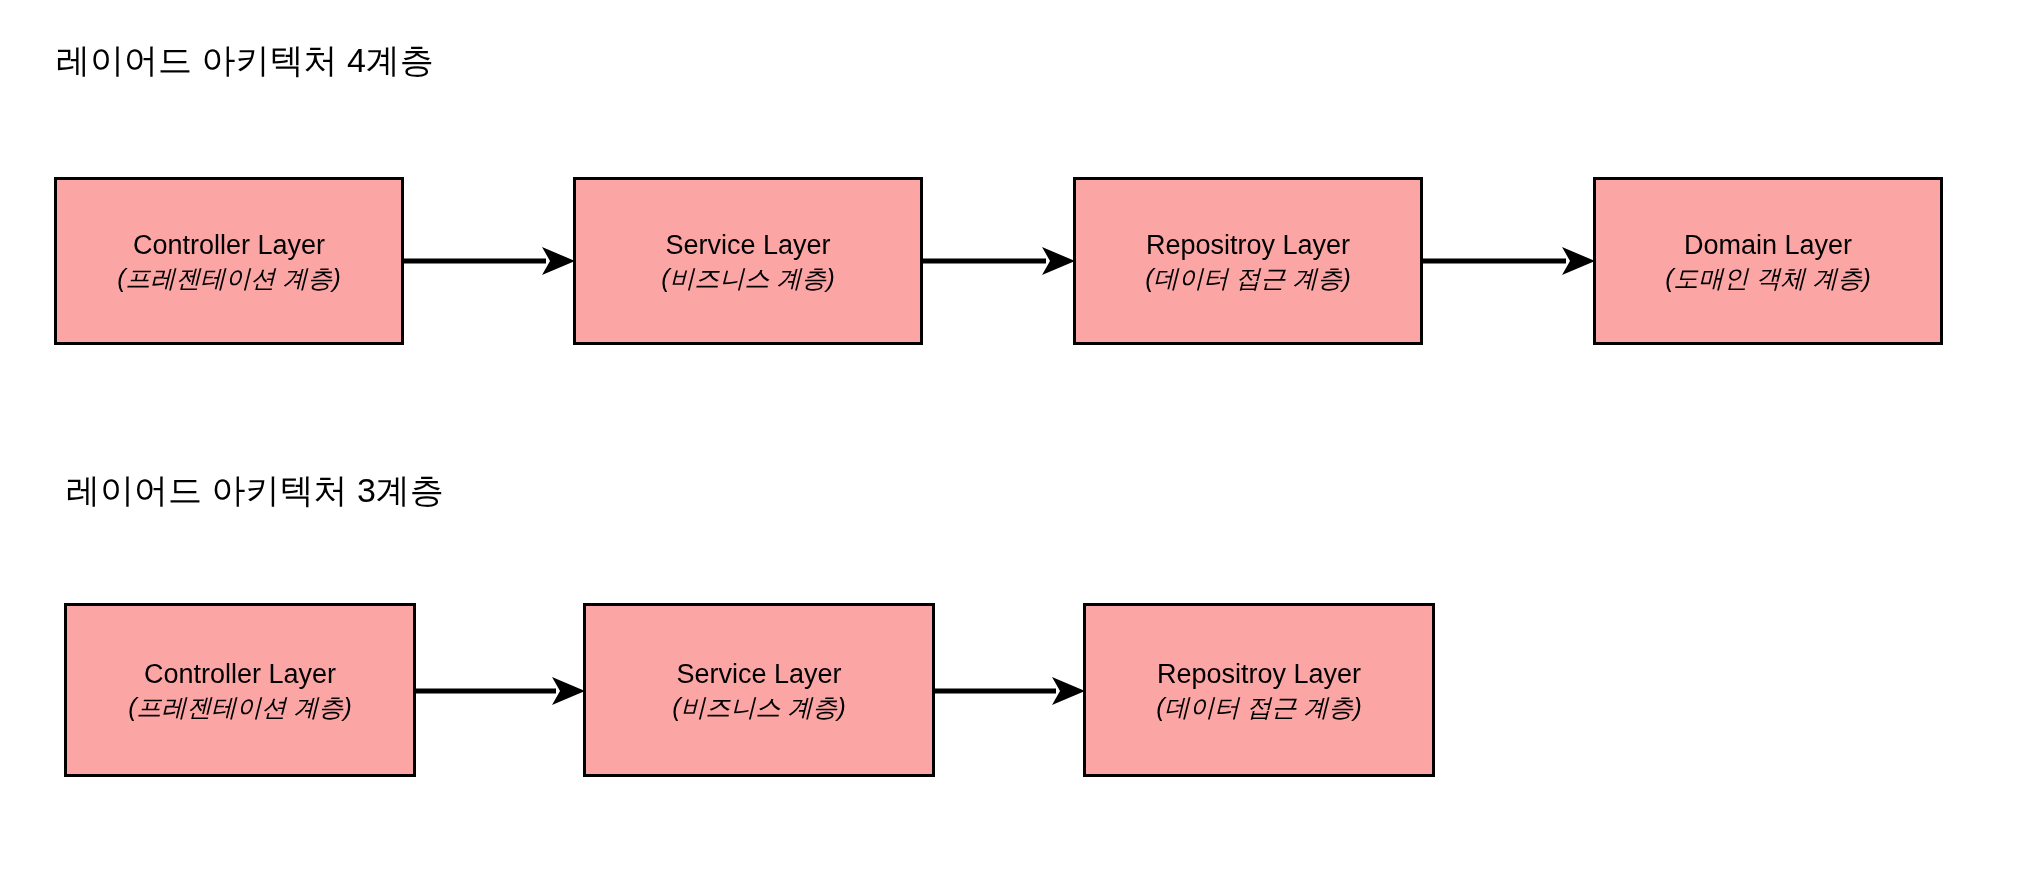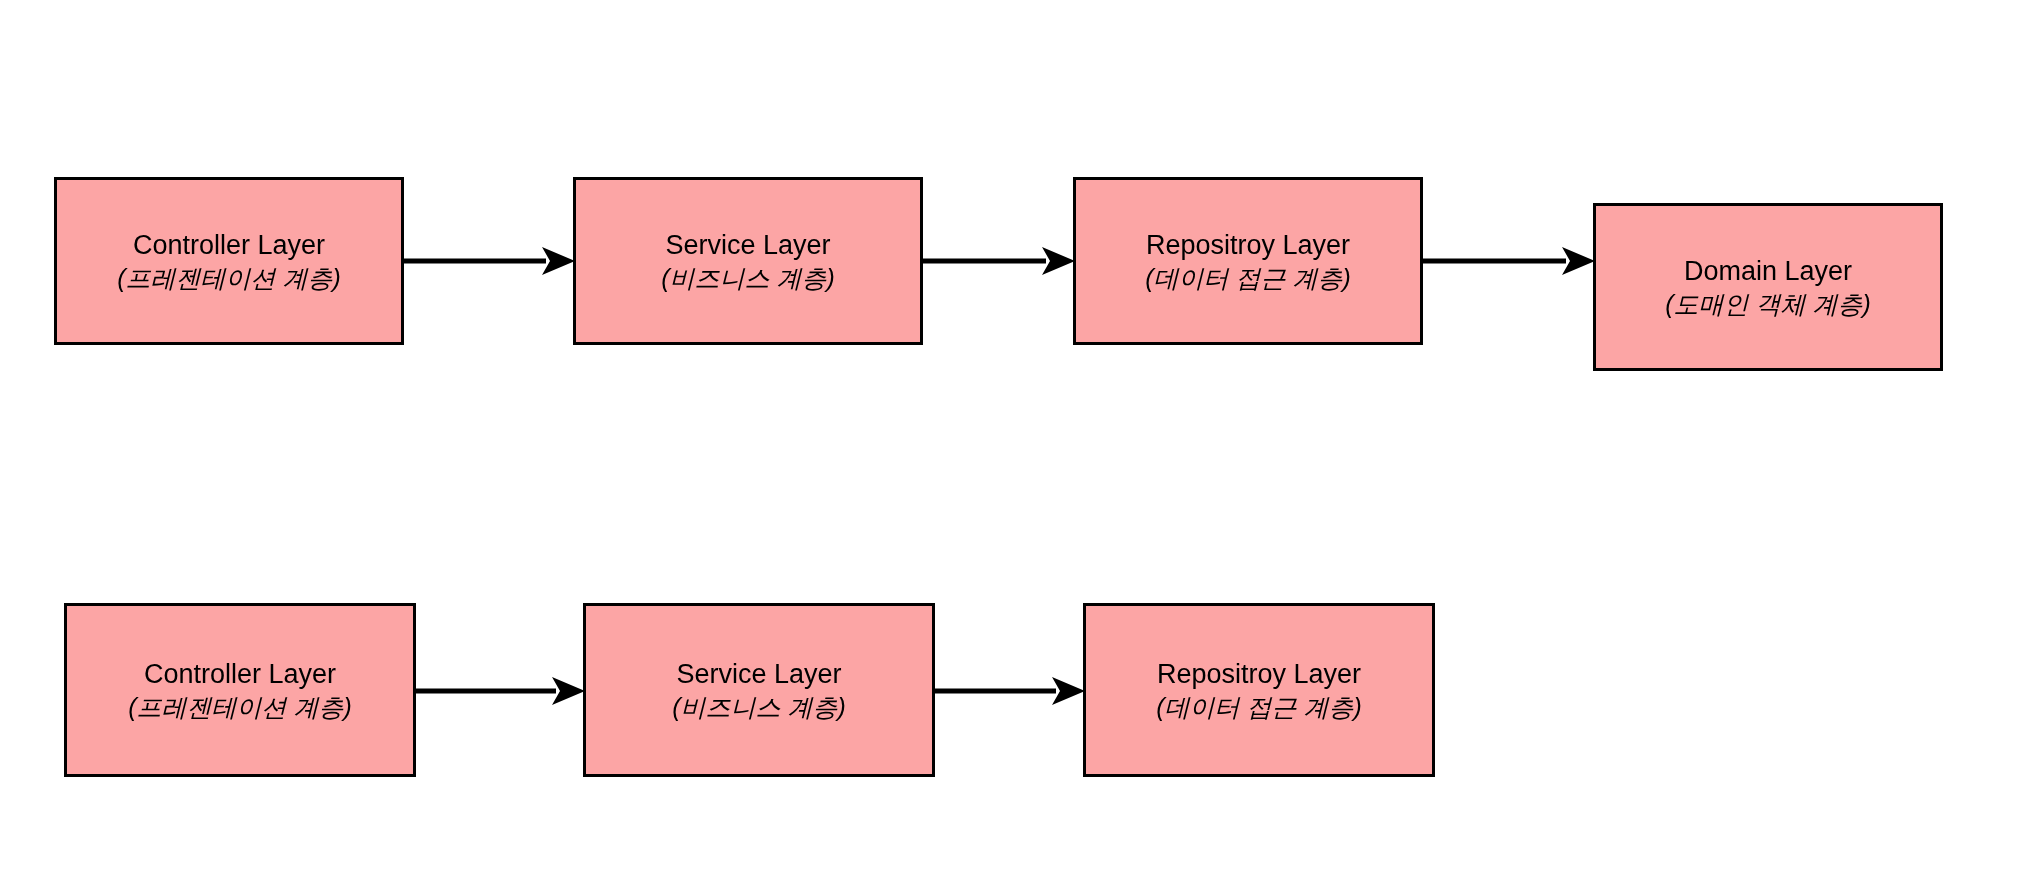--- a/index.html
+++ b/index.html
@@ -73,40 +73,41 @@
     height: 40px;
     pointer-events: none;
   }
   .arrow svg { display: block; width: 100%; height: 100%; }
 
   
   .r1 { top: 177px; width: 350px; height: 168px; }
   #r1-box-0 { left: 54px; }
   #r1-box-1 { left: 573px; }
   #r1-box-2 { left: 1073px; }
-  #r1-box-3 { left: 1593px; margin-top: 26px; }
+  #r1-box-3 { left: 1593px; }
   .r1-arrow { top: 241px; height: 40px; }
   #r1-arrow-0 { left: 404px; width: 171px; }
   #r1-arrow-1 { left: 923px; width: 152px; }
   #r1-arrow-2 { left: 1423px; width: 172px; }
 
   
   .r2 { top: 603px; width: 352px; height: 174px; }
   #r2-box-0 { left: 64px; }
   #r2-box-1 { left: 583px; }
   #r2-box-2 { left: 1083px; }
   .r2-arrow { top: 671px; height: 40px; }
   #r2-arrow-0 { left: 415px; width: 170px; }
   #r2-arrow-1 { left: 933px; width: 152px; }
 </style>
 </head>
 <body>
 
 <div class="canvas">
 
+  <div class="section-title" id="title-4layer">레이어드 아키텍처 4계층</div>
 
   <div class="flow-row">
 
     <div class="node-box r1" id="r1-box-0">
       <div class="node-title">Controller Layer</div>
       <div class="node-subtitle">(프레젠테이션 계층)</div>
     </div>
 
     <div class="arrow r1-arrow" id="r1-arrow-0">
       <svg viewBox="0 0 171 40" preserveAspectRatio="none" aria-hidden="true">
@@ -139,20 +140,21 @@
       </svg>
     </div>
 
     <div class="node-box r1" id="r1-box-3">
       <div class="node-title">Domain Layer</div>
       <div class="node-subtitle">(도매인 객체 계층)</div>
     </div>
 
   </div>
 
+  <div class="section-title" id="title-3layer">레이어드 아키텍처 3계층</div>
 
   <div class="flow-row">
 
     <div class="node-box r2" id="r2-box-0">
       <div class="node-title">Controller Layer</div>
       <div class="node-subtitle">(프레젠테이션 계층)</div>
     </div>
 
     <div class="arrow r2-arrow" id="r2-arrow-0">
       <svg viewBox="0 0 170 40" preserveAspectRatio="none" aria-hidden="true">

